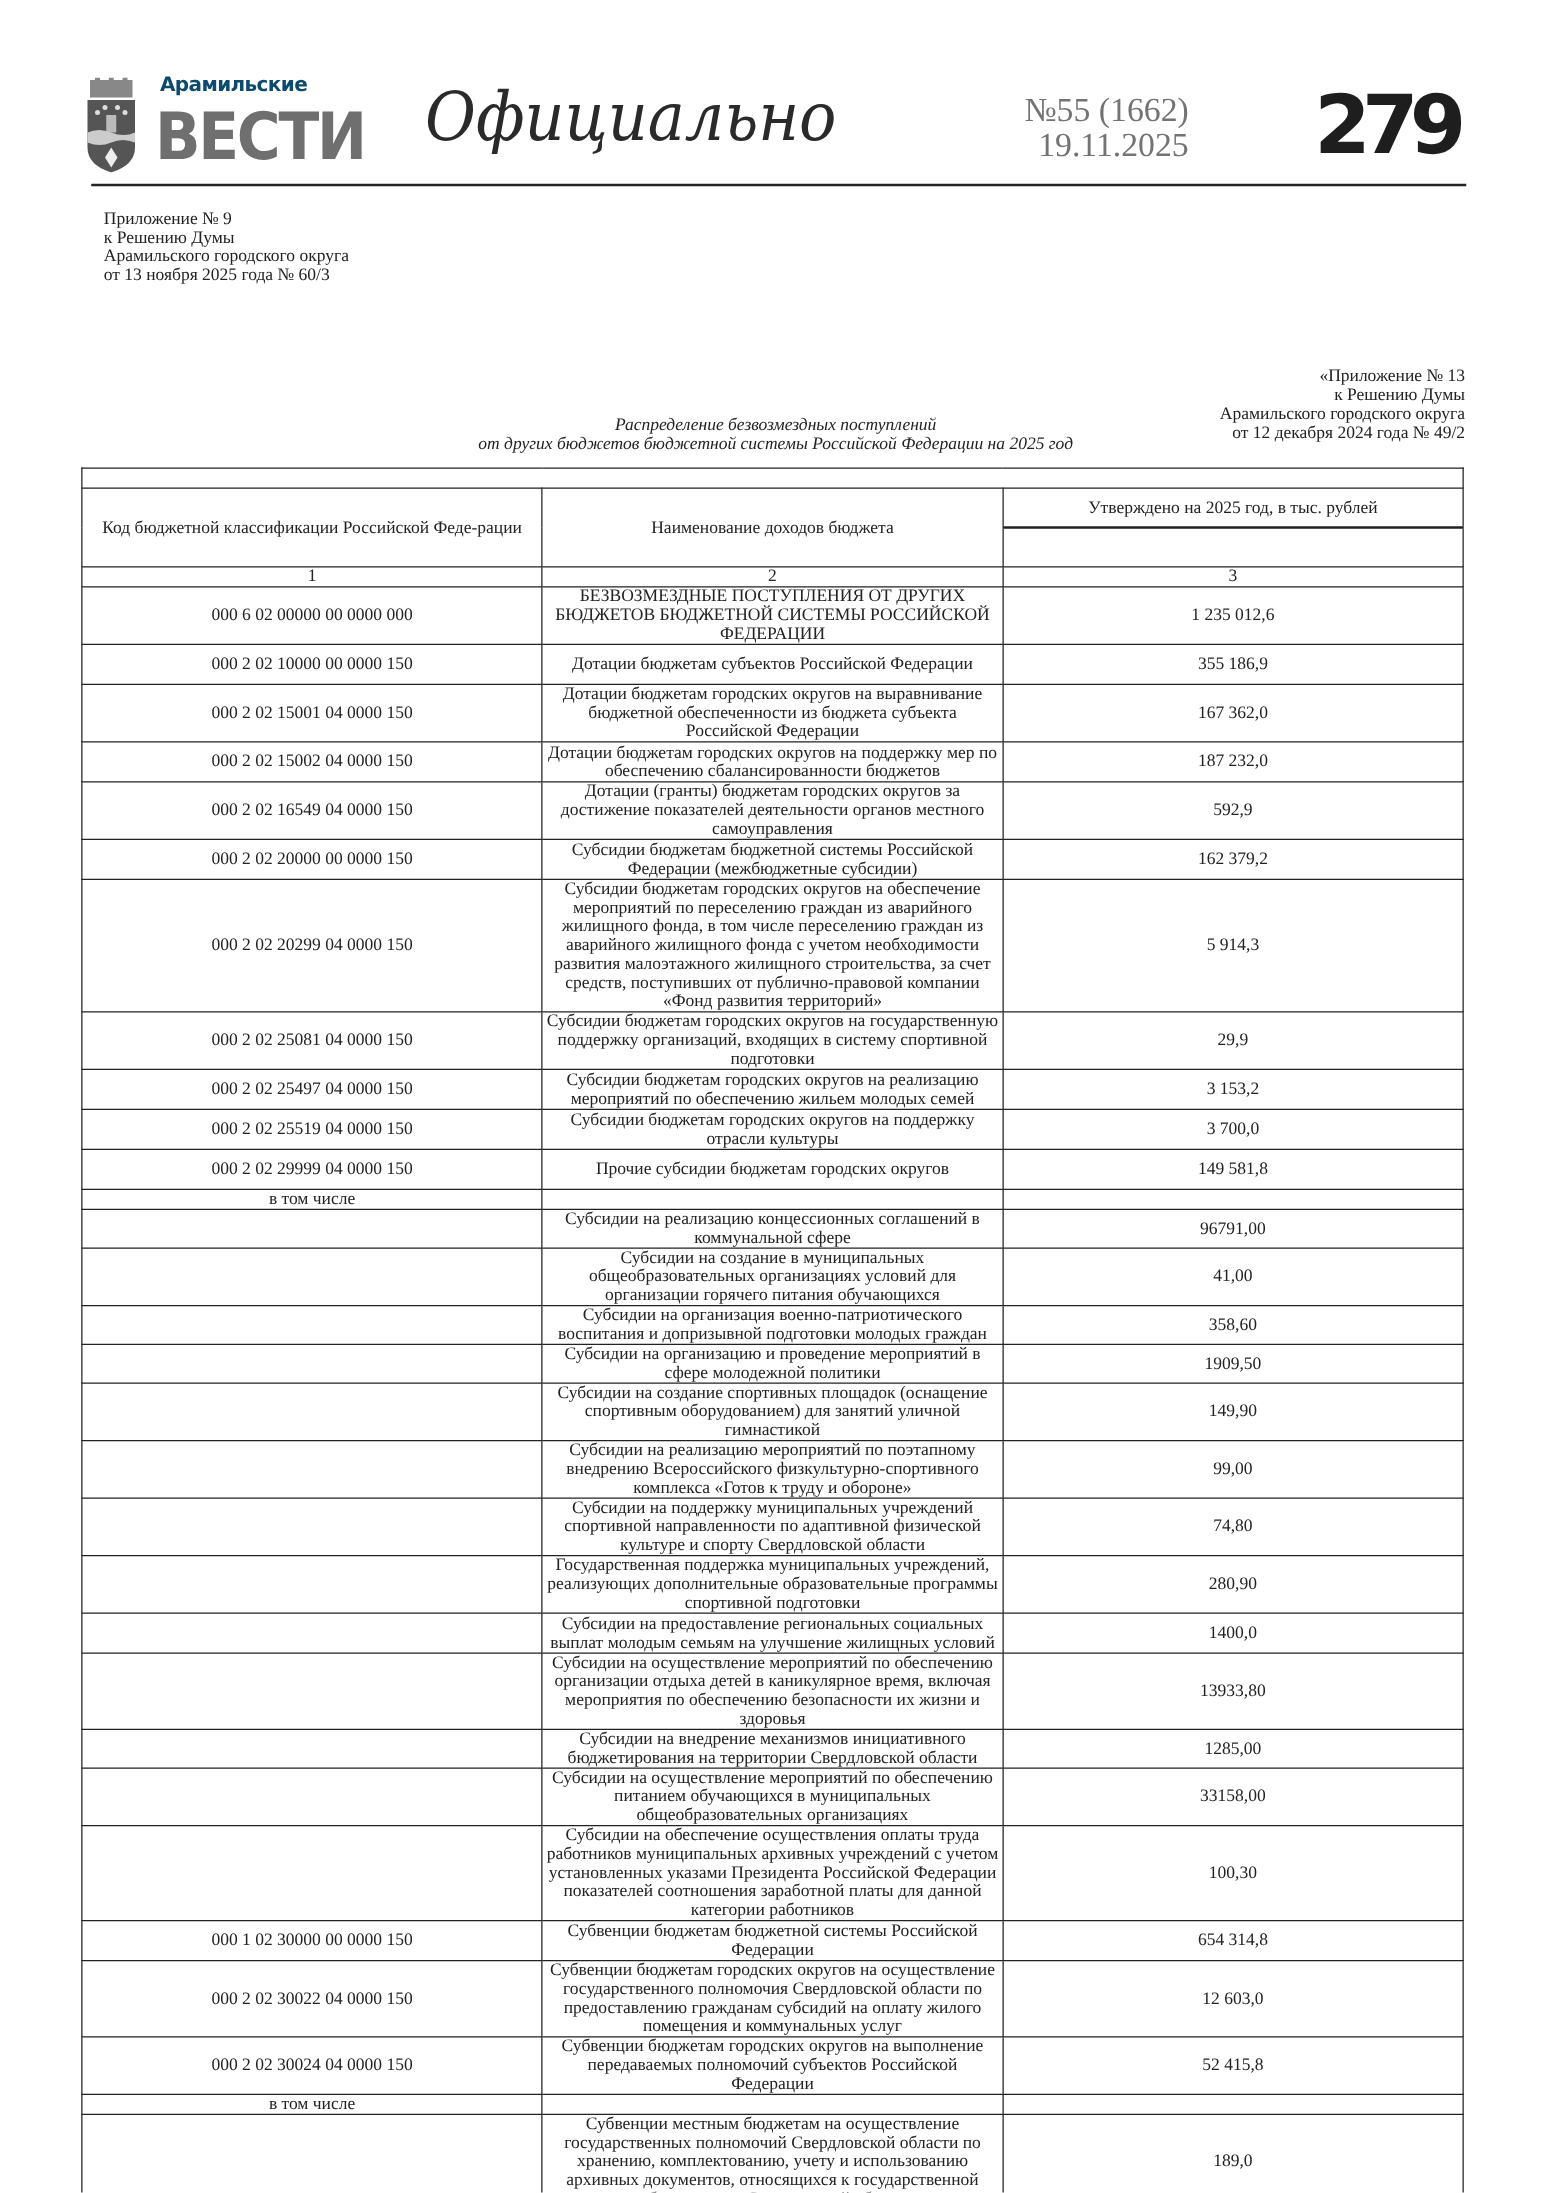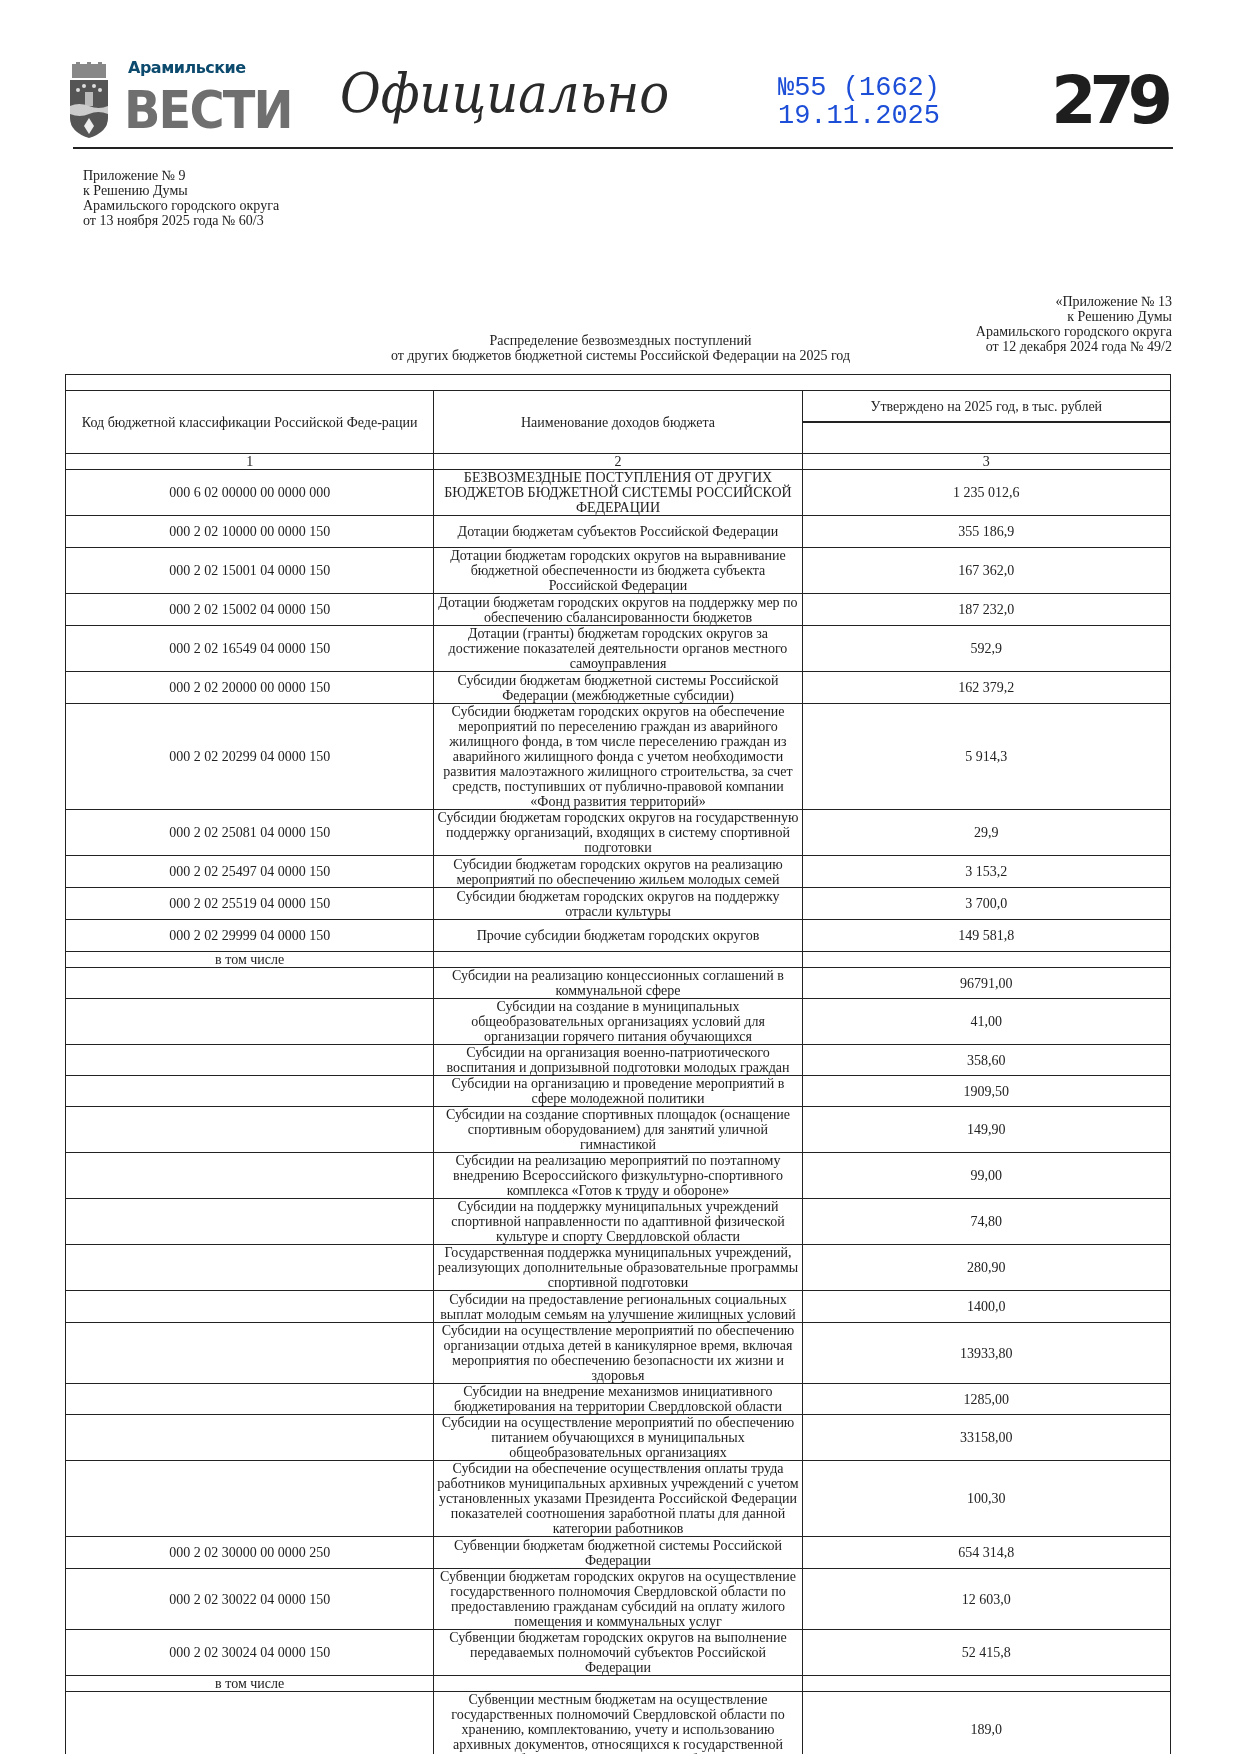--- a/index.html
+++ b/index.html
@@ -2,26 +2,26 @@
 <html><head>
 <meta charset="utf-8">
 <style>
   html, body { margin:0; padding:0; background:#fff; }
   body { width:1241px; height:1754px; position:relative; overflow:hidden; font-family:"Liberation Serif", "DejaVu Serif", serif; color:#222; }
   .masthead { position:absolute; left:60px; top:52px; width:1120px; height:96px; }
   .crest { position:absolute; left:8px; top:10px; width:42px; height:76px; }
   .brand-top { position:absolute; left:68px; top:6px; font-family:"DejaVu Sans", sans-serif; font-size:16px; font-weight:bold; color:#0c4a6e; letter-spacing:-0.5px; }
   .brand-main { position:absolute; left:64px; top:28px; font-family:"DejaVu Sans", sans-serif; font-size:52px; font-weight:bold; color:#6f6f6f; letter-spacing:-2px; line-height:60px; transform:scaleX(0.92); transform-origin:left; }
   .section-title { position:absolute; left:280px; top:10px; font-family:"DejaVu Serif", serif; font-style:italic; font-size:54px; color:#2a2a2a; transform:scaleX(0.92); transform-origin:left; }
-  .issue { position:absolute; right:240px; top:22px; text-align:right; font-family:Liberation Mono, monospace; font-size:27px; line-height:28px; color:#1d4ed8; }
+  .issue { position:absolute; right:229px; top:22px; text-align:right; font-family:Liberation Serif, serif; font-size:27px; line-height:28px; color:#737373; }
   .page-num { position:absolute; right:14px; top:4px; font-family:"DejaVu Sans", sans-serif; font-size:65px; font-weight:bold; color:#1e1e1e; letter-spacing:-7px; line-height:90px; }
   .rule { position:absolute; left:73px; top:147px; width:1100px; height:2px; background:#222; }
   .annex-left { position:absolute; left:83px; top:168px; font-size:14px; line-height:15px; }
   .annex-right { position:absolute; right:69px; top:252px; text-align:right; font-size:14px; line-height:15px;margin-top:42px; }
-  .doc-title { position:absolute; left:0; width:1241px; top:333px; text-align:center; font-size:14px; line-height:15px; }
+  .doc-title { position:absolute; left:0; width:1241px; top:333px; text-align:center; font-size:14px; line-height:15px;font-style:italic; }
   table.budget { position:absolute; left:65px; top:374px; width:1106px; border-collapse:collapse; font-size:14px; line-height:15px; table-layout:fixed; }
   table.budget td { border:1px solid #222; padding:0 3px; text-align:center; vertical-align:middle; }
   table.budget td.code { width:137px; }
   table.budget td.val { width:152px; }
   table.budget td.blank-top { height:15px; }
   .thick-bottom td { border-bottom:2px solid #222; }
   .hdr-val-top { border-bottom:2px solid #222 !important; }
 </style>
 </head>
 <body>
@@ -208,21 +208,21 @@
         <td class="code" style="height: 31px;"></td>
         <td>Субсидии на осуществление мероприятий по обеспечению питанием обучающихся в муниципальных общеобразовательных организациях</td>
         <td class="val">33158,00</td>
       </tr>
       <tr>
         <td class="code" style="height: 62px;"></td>
         <td>Субсидии на обеспечение осуществления оплаты труда работников муниципальных архивных учреждений с учетом установленных указами Президента Российской Федерации показателей соотношения заработной платы для данной категории работников</td>
         <td class="val">100,30</td>
       </tr>
       <tr class="thick-bottom">
-        <td class="code" style="height: 31px;">000 2 02 30000 00 0000 250</td>
+        <td class="code" style="height: 31px;">000 1 02 30000 00 0000 150</td>
         <td>Субвенции бюджетам бюджетной системы Российской Федерации</td>
         <td class="val">654 314,8</td>
       </tr>
       <tr>
         <td class="code" style="height: 31px;">000 2 02 30022 04 0000 150</td>
         <td>Субвенции бюджетам городских округов на осуществление государственного полномочия Свердловской области по предоставлению гражданам субсидий на оплату жилого помещения и коммунальных услуг</td>
         <td class="val">12 603,0</td>
       </tr>
       <tr>
         <td class="code" style="height: 31px;">000 2 02 30024 04 0000 150</td>

